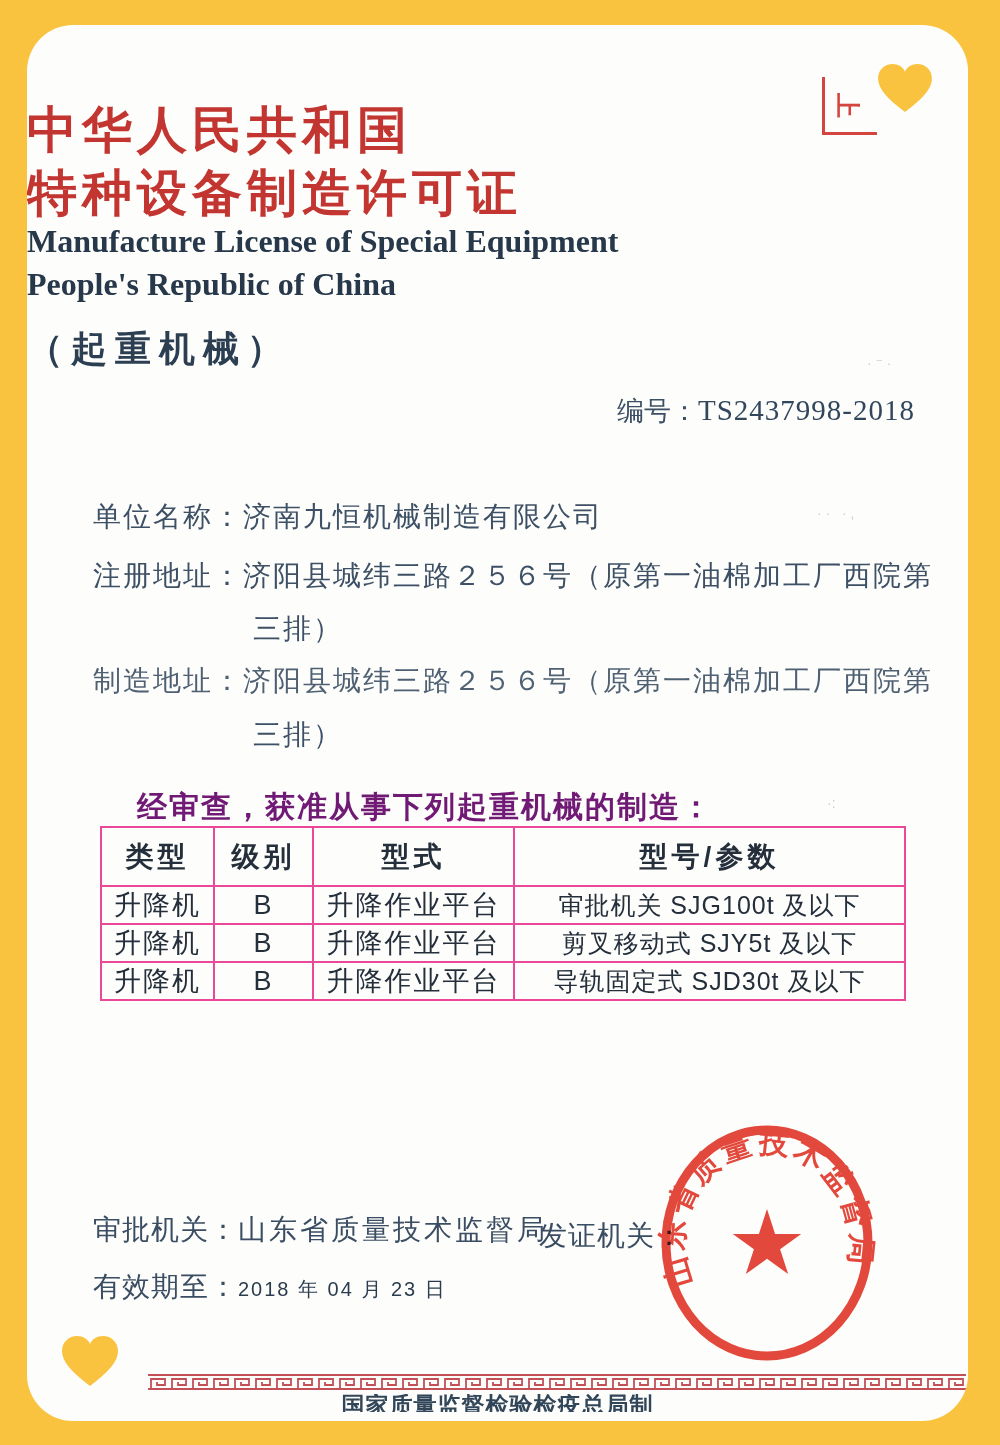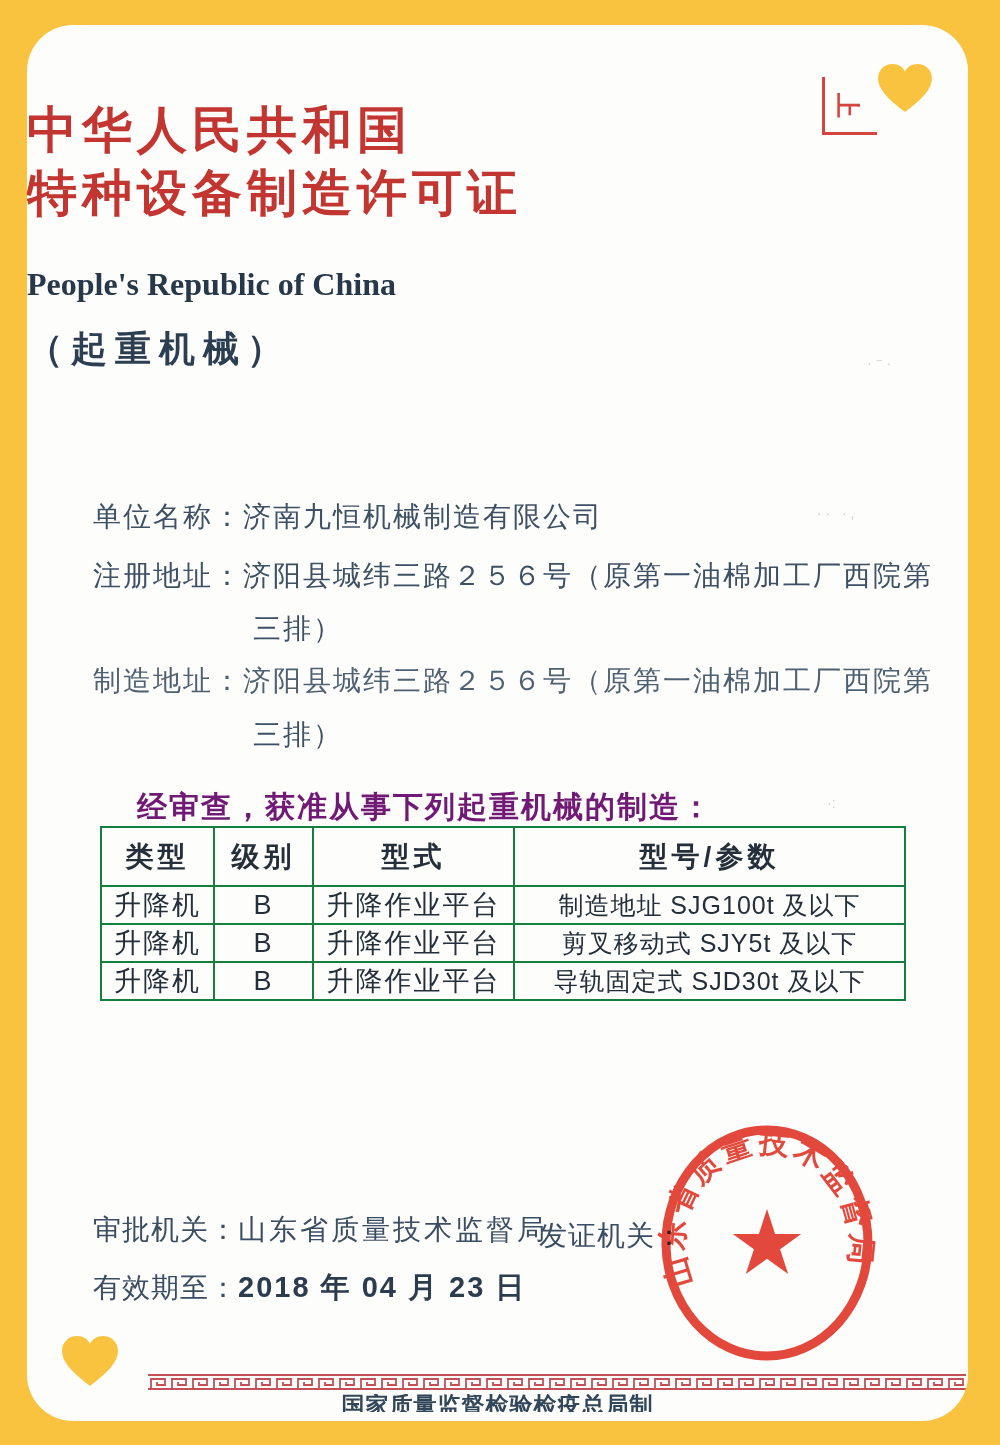--- a/index.html
+++ b/index.html
@@ -29,28 +29,28 @@
   .fieldrow{font-size:28px;color:#3d5065;letter-spacing:2px;white-space:nowrap;}
   .fieldrow .label{letter-spacing:2px;}
   .fieldrow .value{letter-spacing:2px;}
   .company-value{letter-spacing:4px;text-align:center;}
   .intro{font-size:30px;color:#701a75;letter-spacing:2px;font-weight:600;white-space:nowrap;}
   table.lic{
     border-collapse:collapse;table-layout:fixed;width:804px;
     font-size:27px;color:#242f3b;
   }
   table.lic th,table.lic td{
-    border:2px solid #15803d;text-align:center;vertical-align:middle;
+    border:2px solid #ec4899;text-align:center;vertical-align:middle;
     padding:0;overflow:hidden;white-space:nowrap;
   }
   table.lic thead th{height:57px;font-weight:600;font-size:28px;letter-spacing:4px;}
   table.lic tbody td{height:33px;letter-spacing:2px;}
   table.lic td.model{font-size:25px;letter-spacing:1px;}
   .footrow{font-size:28px;color:#3a4d62;letter-spacing:1px;white-space:nowrap;}
-  .footrow .digits{font-weight:bold;color:#2b3c4e;letter-spacing:2px;font-size:29px;}
+  .footrow .digits{font-weight:normal;color:#2b3c4e;letter-spacing:2px;font-size:20px;}
   .bottom-note-wrap{left:0;width:100%;text-align:center;height:18px;overflow:hidden;}
   .bottom-note{font-size:23px;line-height:24px;color:#32465a;letter-spacing:1px;font-weight:600;font-family:Liberation Serif, serif;}
   .stamp{mix-blend-mode:multiply;opacity:.92;}
   .corner-glyph{
     color:#d5453f;font-size:25px;font-weight:bold;
     transform:rotate(90deg);display:inline-block;
   }
   .artifact{color:#8795a3;opacity:.45;font-size:14px;white-space:nowrap;}
 </style>
 </head>
@@ -70,23 +70,27 @@
     <div class="abs" style="left:0;top:55px;width:55px;height:3px;background:#d5453f;"></div>
     <span class="corner-glyph abs" style="left:13px;top:12px;">上</span>
   </div>
 
   <div class="abs artifact" style="left:840px;top:330px;">·  ⁻ ·</div>
   <div class="abs artifact" style="left:790px;top:480px;">· ·&nbsp;&nbsp;&nbsp;· ,</div>
   <div class="abs artifact" style="left:800px;top:770px;">·:</div>
 
   <div class="abs centered title-cn" style="top:72px;">中华人民共和国</div>
   <div class="abs centered title-cn" style="top:135px;">特种设备制造许可证</div>
+  <div class="abs centered title-en" style="top:198px;">Manufacture License of Special Equipment</div>
   <div class="abs centered title-en" style="top:241px;">People's Republic of China</div>
   <div class="abs centered category" style="top:300px;">（起重机械）</div>
 
+  <div class="abs license" style="left:590px;top:368px;">
+    <span>编号：</span><span class="num">TS2437998-2018</span>
+  </div>
 
   <div class="abs fieldrow" style="left:66px;top:473px;">
     <span class="label">单位名称：</span><span class="value company-value">济南九恒机械制造有限公司</span>
   </div>
   <div class="abs fieldrow" style="left:66px;top:532px;">
     <span class="label">注册地址：</span><span class="value">济阳县城纬三路２５６号（原第一油棉加工厂西院第</span>
   </div>
   <div class="abs fieldrow" style="left:226px;top:585px;">三排）</div>
   <div class="abs fieldrow" style="left:66px;top:637px;opacity:.9;">
     <span class="label">制造地址：</span><span class="value">济阳县城纬三路２５６号（原第一油棉加工厂西院第</span>
@@ -108,21 +112,21 @@
         <th>级别</th>
         <th>型式</th>
         <th>型号/参数</th>
       </tr>
     </thead>
     <tbody>
       <tr>
         <td>升降机</td>
         <td>B</td>
         <td>升降作业平台</td>
-        <td class="model">制造地址 SJG100t 及以下</td>
+        <td class="model">审批机关 SJG100t 及以下</td>
       </tr>
       <tr>
         <td>升降机</td>
         <td>B</td>
         <td>升降作业平台</td>
         <td class="model">剪叉移动式 SJY5t 及以下</td>
       </tr>
       <tr>
         <td>升降机</td>
         <td>B</td>

